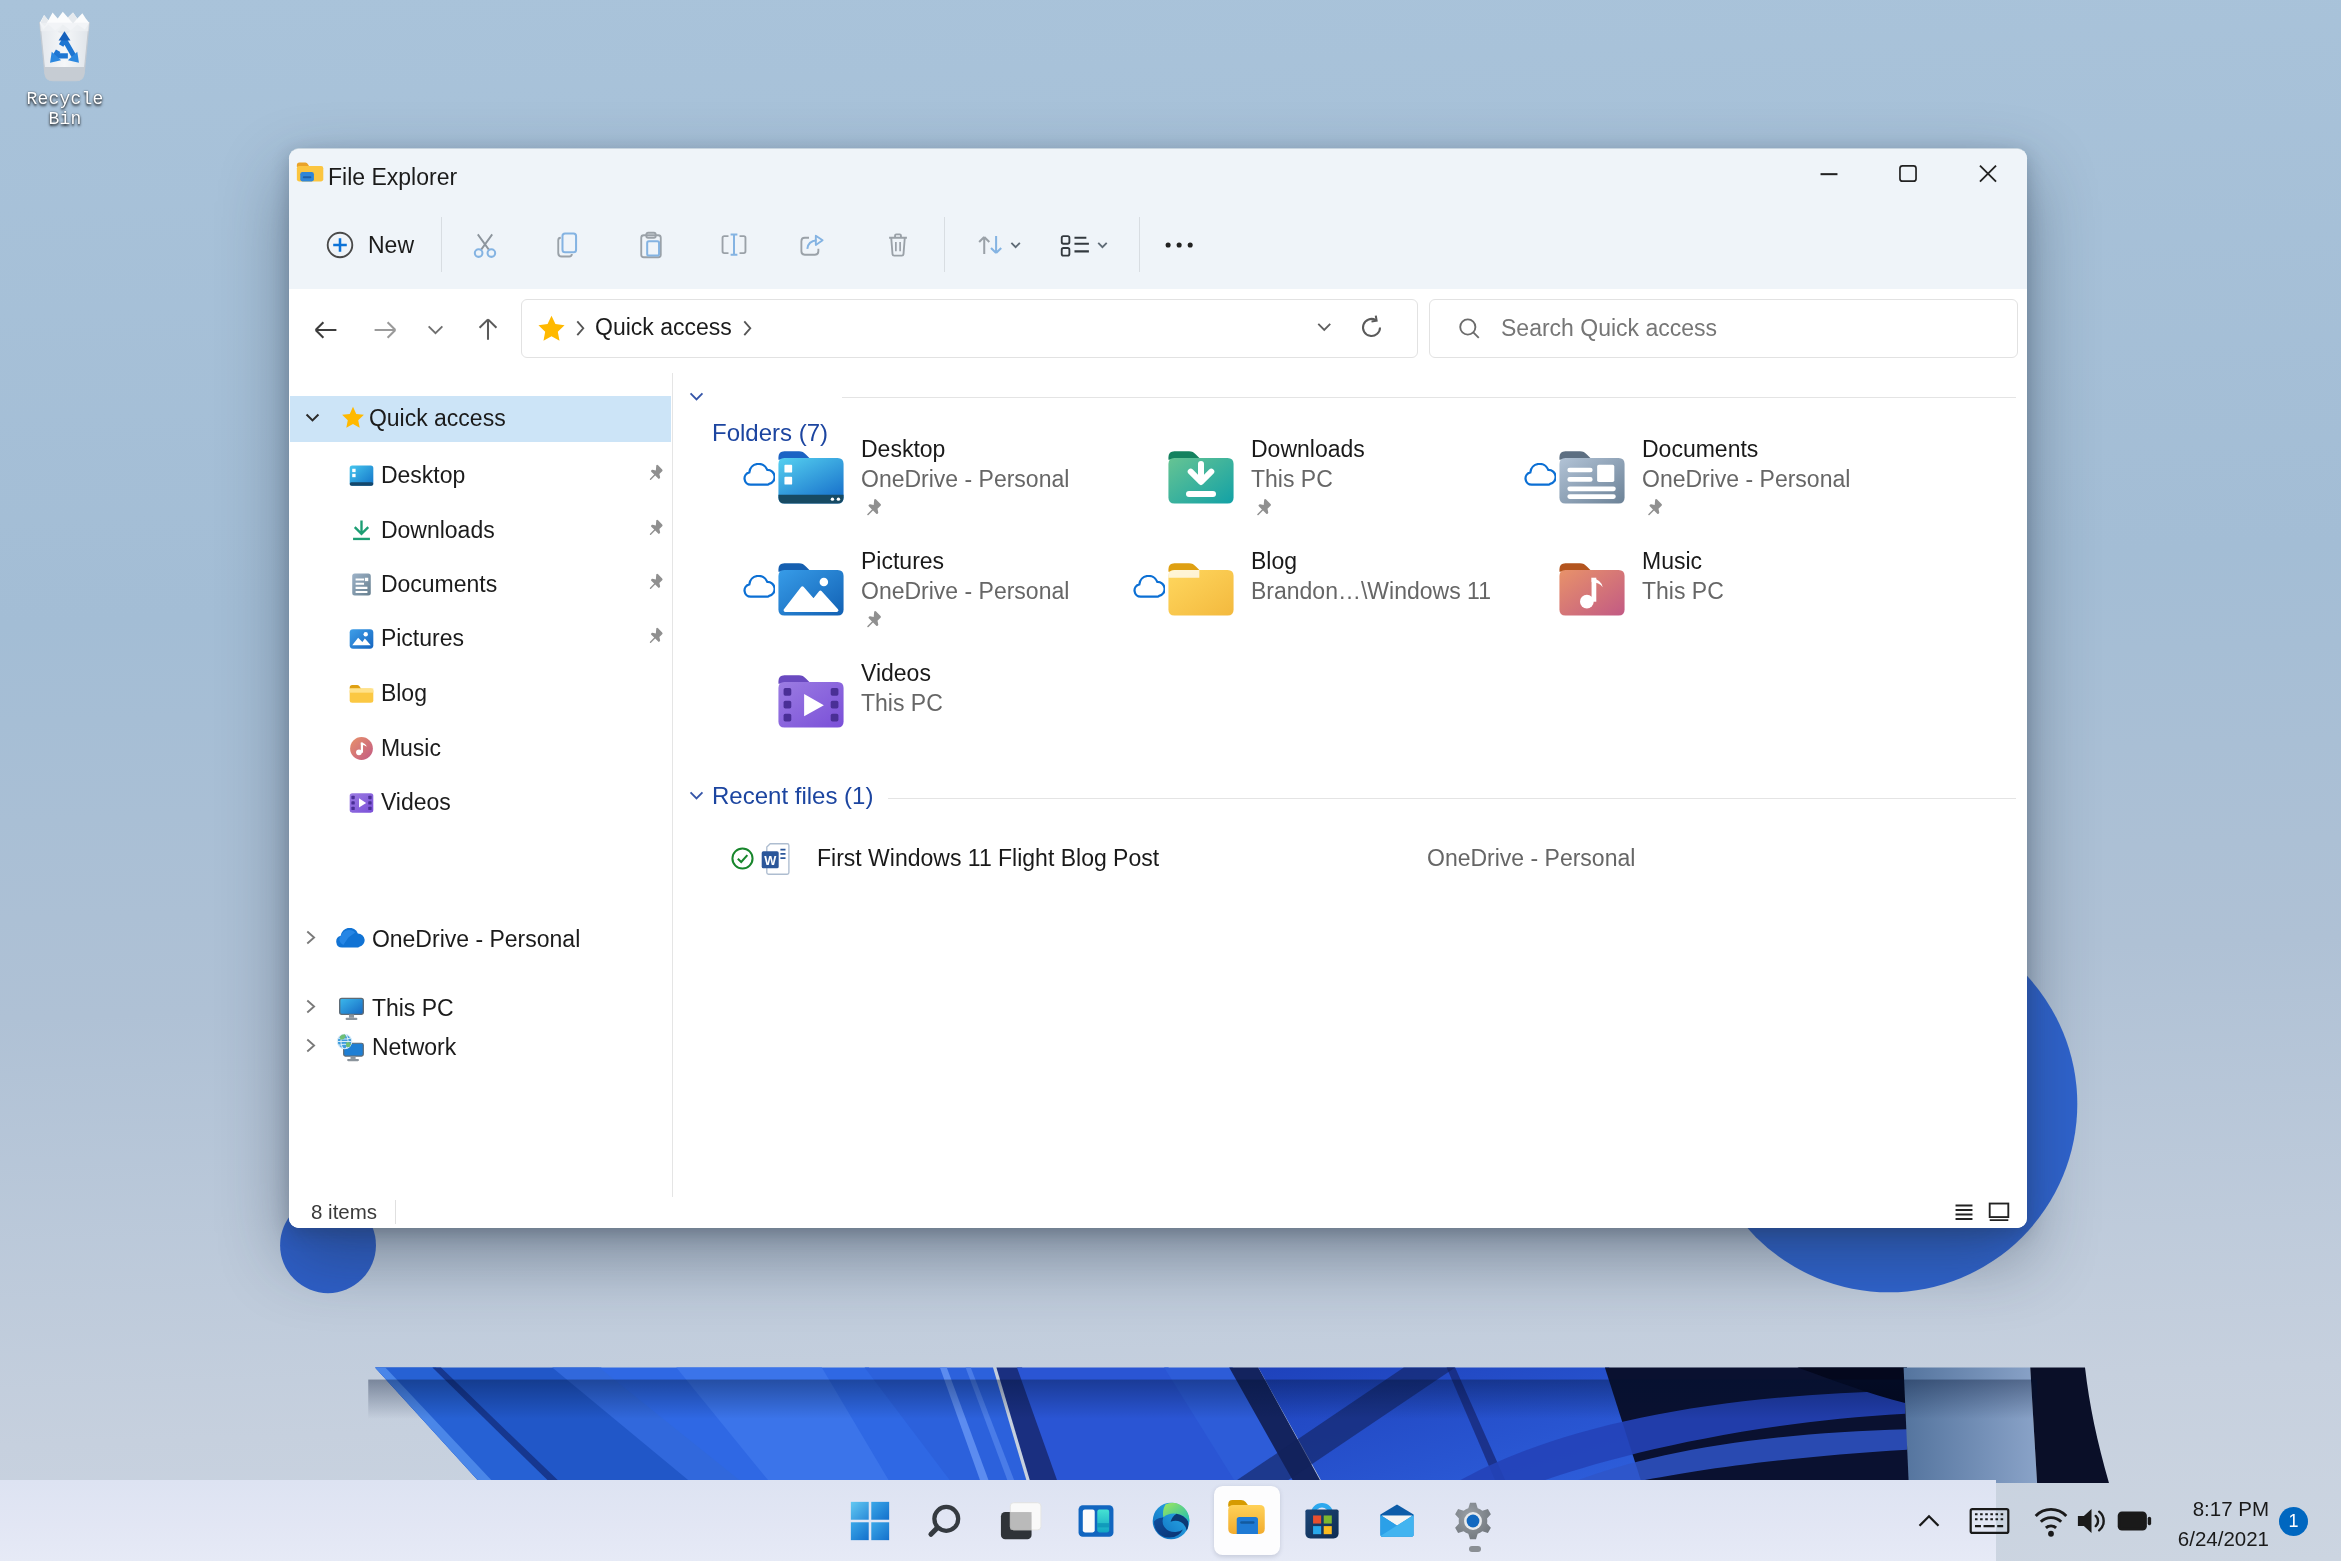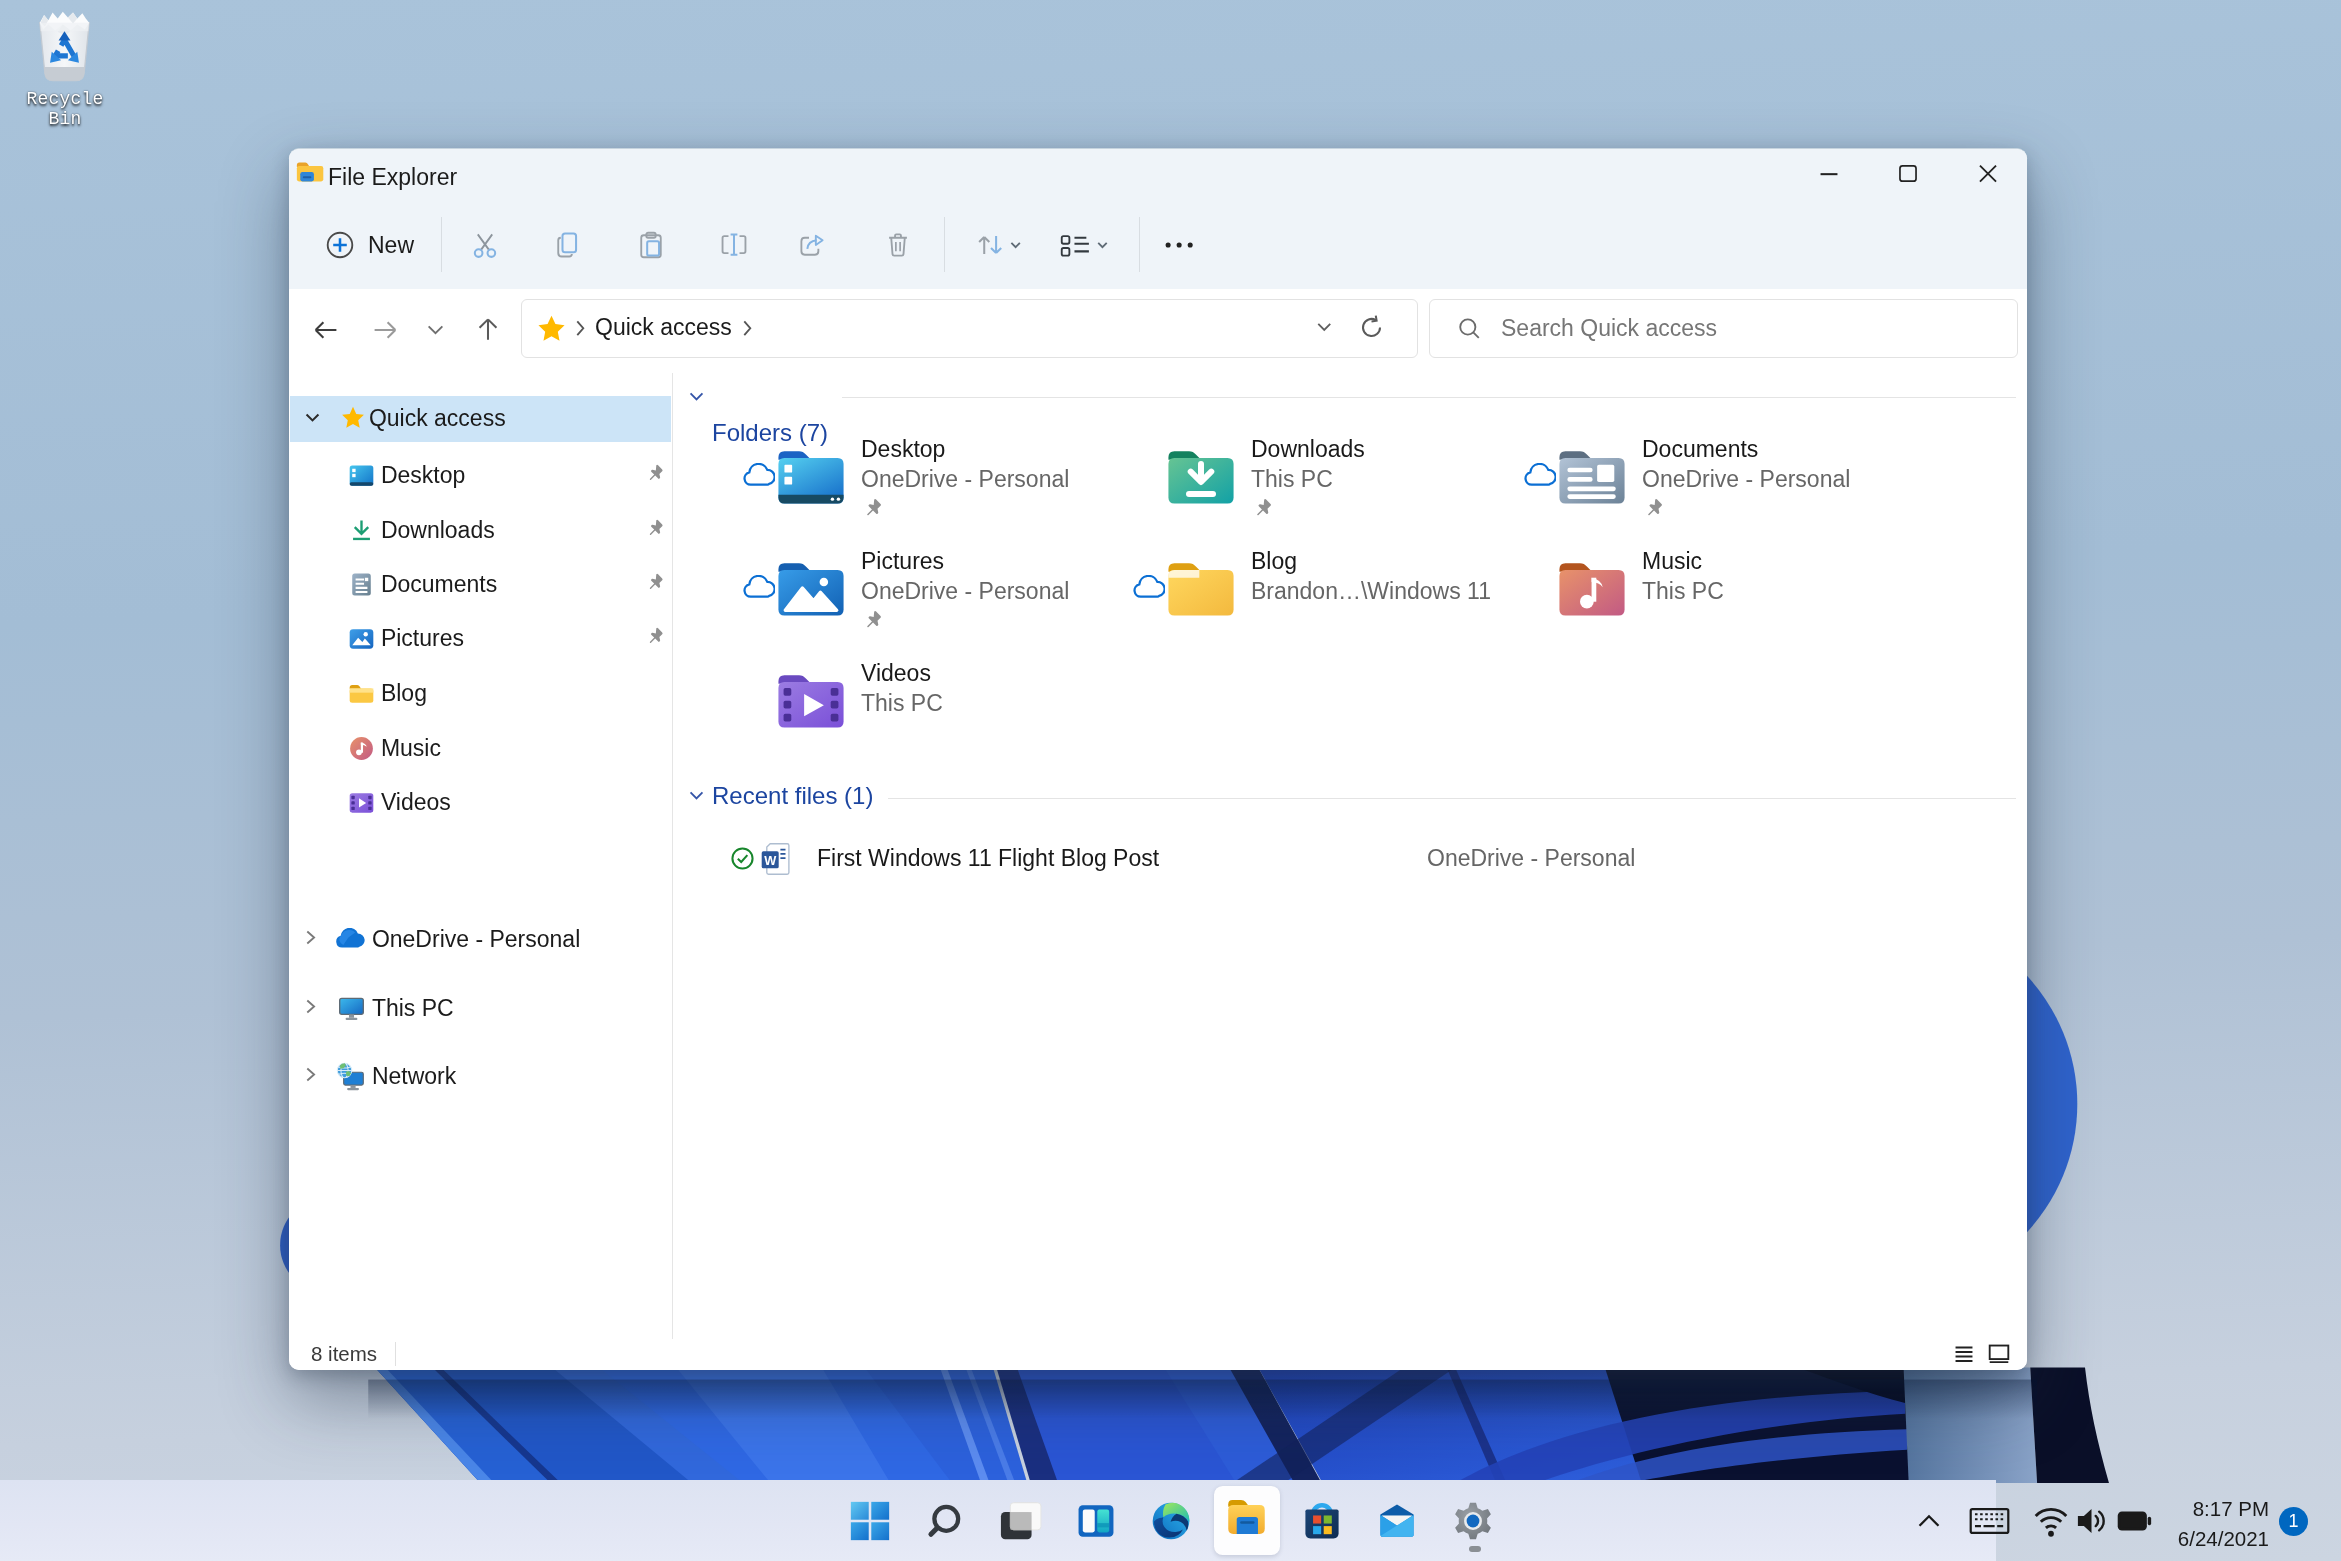--- a/index.html
+++ b/index.html
@@ -9,21 +9,21 @@
   .abs { position:absolute; }
   svg { display:block; }
 
   #bloom { position:absolute; left:0; top:0; }
 
   #recycle { position:absolute; left:9.4px; top:4.3px; width:111px; text-align:center;font-family:Liberation Mono, monospace; }
   #recycle svg { margin:0 auto; }
   #recycle .lbl { margin-top:4.3px; color:#fff; font-size:18px; letter-spacing:0.2px;
                   text-shadow:0 1.7px 2.6px rgba(0,0,0,.8),0 0 1.7px rgba(0,0,0,.6); }
 
-  #win { position:absolute; left:289px; top:148px; width:1738px; height:1222px;
+  #win { position:absolute; left:289px; top:148px; width:1738px; height:1080px;
          background:#ffffff; border-radius:10.3px;
          box-shadow:0 29px 68px rgba(30,45,65,.42), 0 5.1px 17px rgba(30,45,65,.25);
          border-top:0.9px solid #c6d4de; overflow:hidden; }
   #chrome { position:absolute; left:0; top:0; width:100%; height:140px; background:#eff4f9; }
   #title-ic { position:absolute; left:6.8px; top:11px; }
   #title-tx { position:absolute; left:39px; top:14.6px; font-size:23px; color:#1b1b1b; }
   .cap { position:absolute; top:12px; }
   .tbic { position:absolute; top:82px; }
   .tbtxt { position:absolute; font-size:23px; color:#1b1b1b; }
   .sep-v { position:absolute; width:0.9px; background:#d8dde2; }
@@ -395,21 +395,21 @@
               <stop offset="0" stop-color="#3cb9ec"></stop>
               <stop offset="1" stop-color="#1567c2"></stop>
             </linearGradient>
           </defs>
         <rect x="2" y="4" width="28" height="19" rx="2.5" fill="url(#npc)" stroke="#5d6a75" stroke-width="1.6"></rect>
         <rect x="13" y="23" width="6" height="4" fill="#8b949c"></rect>
         <rect x="9" y="27" width="14" height="2.6" rx="1.3" fill="#8b949c"></rect>
       </svg>
       <div class="t" style="left:82px;">This PC</div>
     </div>
-    <div class="nr" style="top:685px;">
+    <div class="nr" style="top:656px;">
       <svg class="chev" width="15.4" height="17" viewBox="0 0 18 20">
           <path d="M5,3 L13,10 L5,17" fill="none" stroke="#7a7a7a" stroke-width="2.2"></path>
         </svg>
       <svg style="position:absolute; left:46px; top:7.7px;" width="29" height="29" viewBox="0 0 34 34">
         <rect x="9" y="12" width="23" height="15" rx="2" fill="#1f7fd4" stroke="#5d6a75" stroke-width="1.4"></rect>
         <rect x="17" y="27" width="6" height="3.4" fill="#8b949c"></rect>
         <rect x="13" y="30.4" width="14" height="2.6" rx="1.3" fill="#8b949c"></rect>
         <circle cx="10" cy="10" r="8.5" fill="#3f9ddd"></circle>
         <path d="M10,1.5 a8.5,8.5 0 0 0 0,17 M10,1.5 a8.5,8.5 0 0 1 0,17 M10,1.5 a4.2,8.5 0 0 0 0,17 M10,1.5 a4.2,8.5 0 0 1 0,17 M1.5,10 h17 M2.8,5.8 a13,6 0 0 0 14.4,0 M2.8,14.2 a13,6 0 0 1 14.4,0" fill="none" stroke="#d8ecf8" stroke-width="1.2"></path>
         <path d="M4.5,4 q2.5,-2.5 6,-2.4 l1,2.8 -2.8,3 -3.6,.4 z M11.5,11.5 l3.6,-1 2.6,2.3 -1.8,3.6 -3.6,0 z" fill="#6fbf73"></path>

